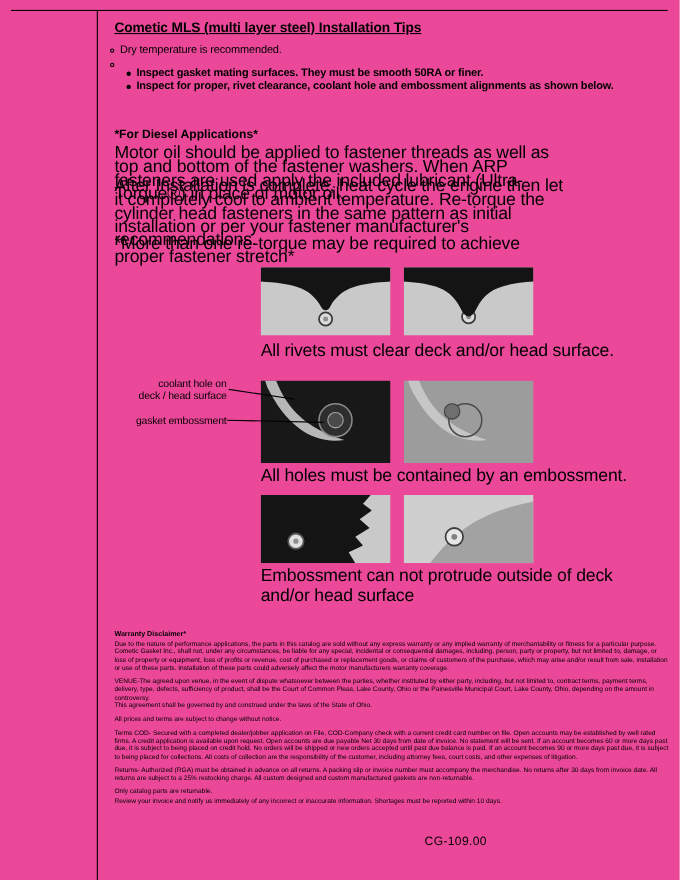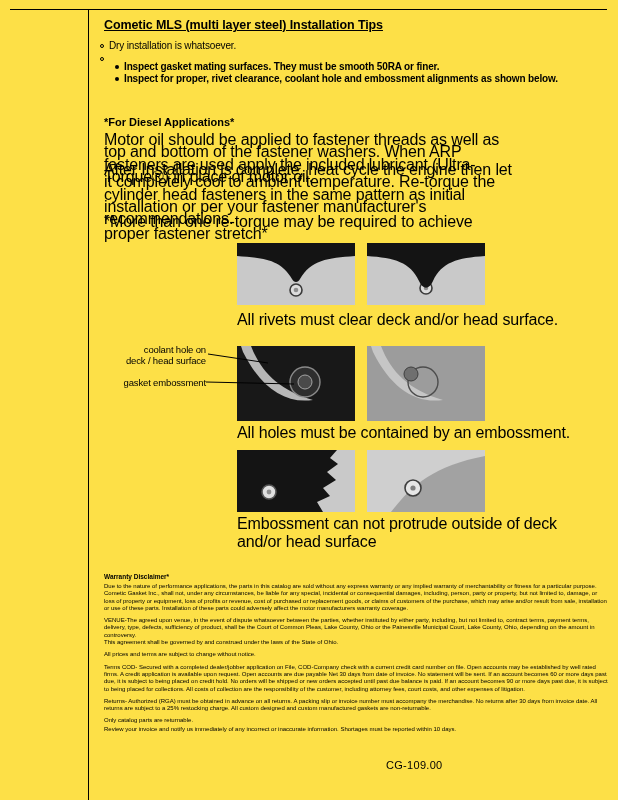--- a/index.html
+++ b/index.html
@@ -1,18 +1,18 @@
 <!DOCTYPE html>
 <html><head>
 <meta charset="utf-8">
 <style>
   * { margin:0; padding:0; box-sizing:border-box; }
   html,body { background:#ffffff; }
   .page {
-    position:relative; width:618px; height:800px; background:#fde047;
+    position:relative; width:618px; height:800px; background:#ec4899;
     font-family:"Liberation Sans", sans-serif; color:#000; overflow:hidden;
   }
   .frame-top { position:absolute; left:10px; top:9px; width:597px; height:1px; background:#000; }
   .frame-left { position:absolute; left:88px; top:9px; width:1px; height:791px; background:#000; }
 
   .title {
     position:absolute; left:104px; top:18px;
     font-size:12.5px; font-weight:bold; text-decoration:underline; letter-spacing:-0.1px;
   }
 
@@ -49,21 +49,21 @@
 
 <div class="page">
   <div class="frame-top"></div>
   <div class="frame-left"></div>
 
   <div class="title">Cometic MLS (multi layer steel) Installation Tips</div>
 
   <div class="tips">
     <div class="tip">
         <span class="ob"></span>
-        <span>Dry installation is whatsoever.</span>
+        <span>Dry temperature is recommended.</span>
       </div>
     <div class="tip">
         <span class="ob"></span>
       </div>
     <div class="tip sub">
         <span class="fb"></span>
         <span>Inspect gasket mating surfaces.  They must be smooth 50RA or finer.</span>
       </div>
     <div class="tip sub">
         <span class="fb"></span>

